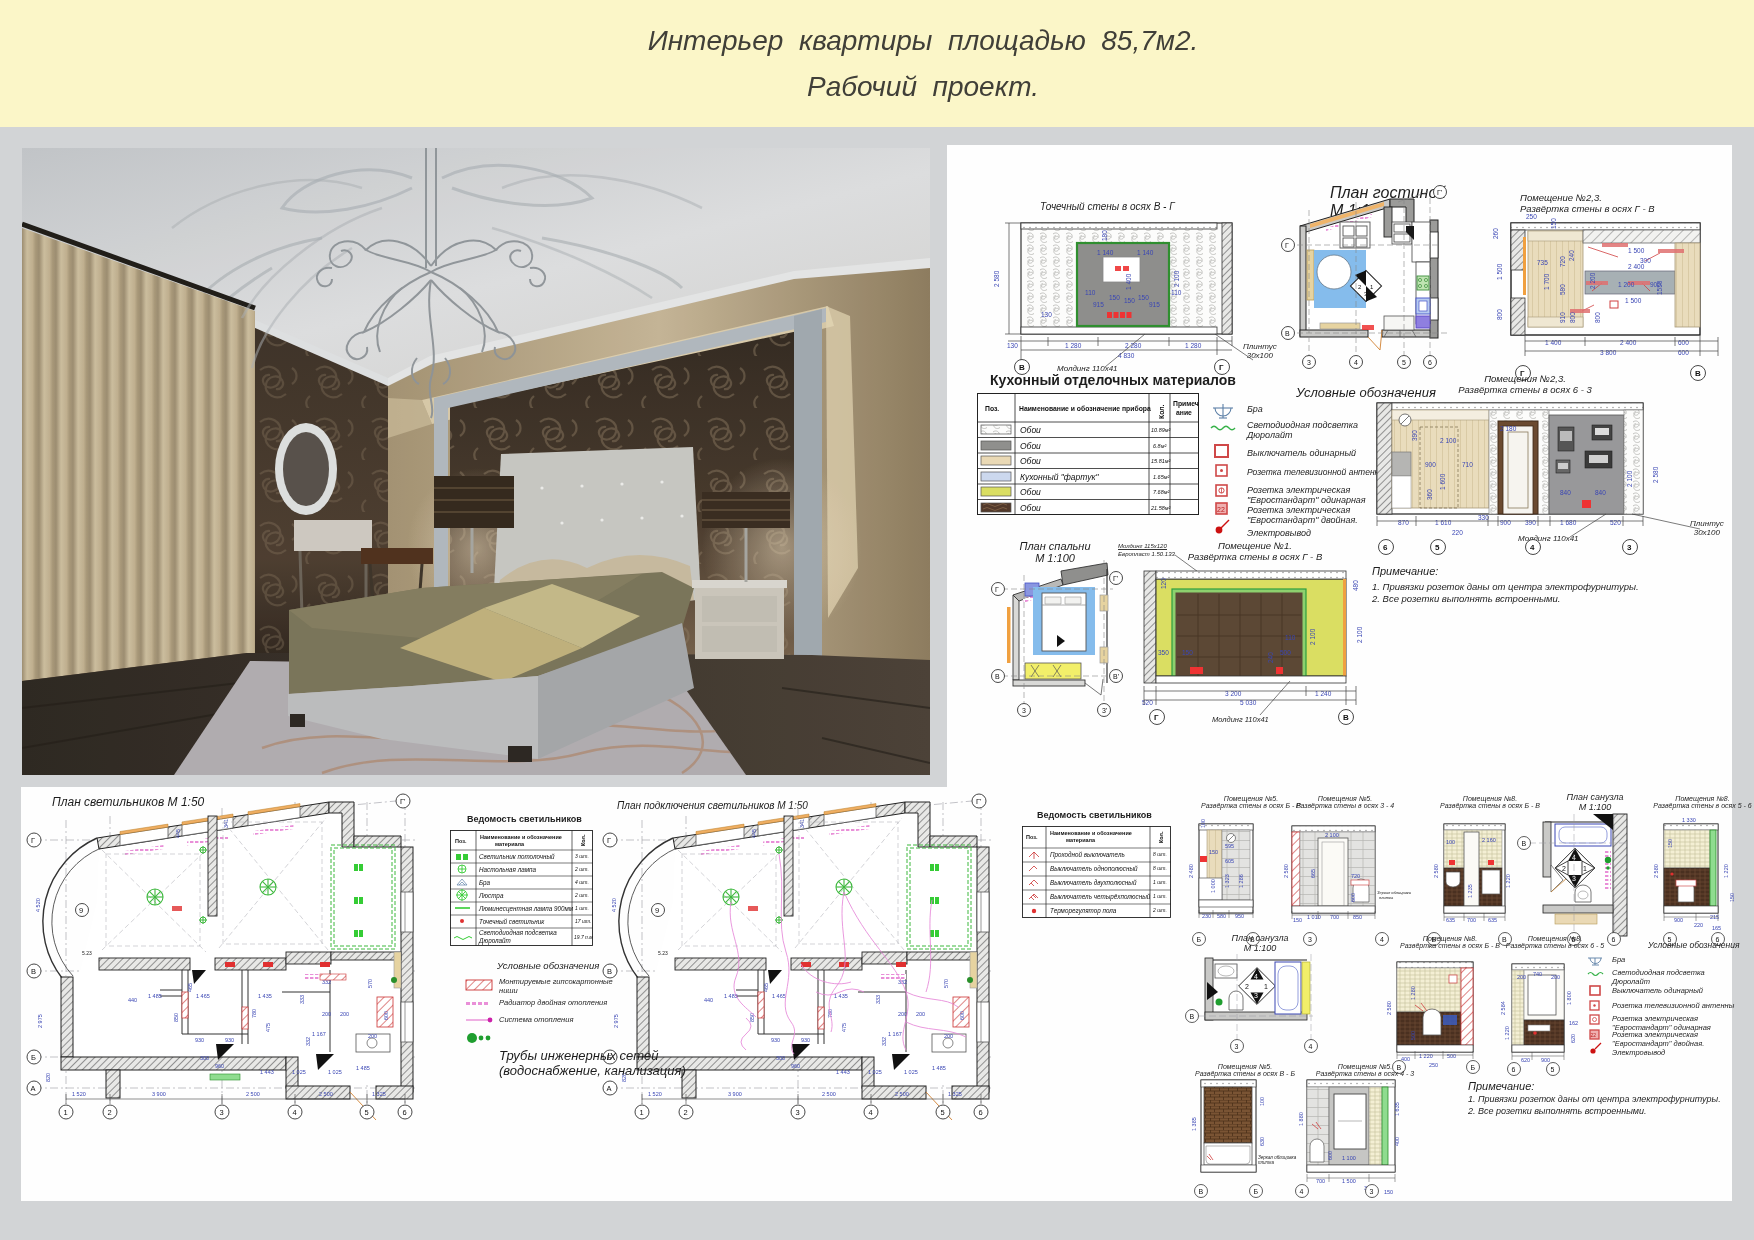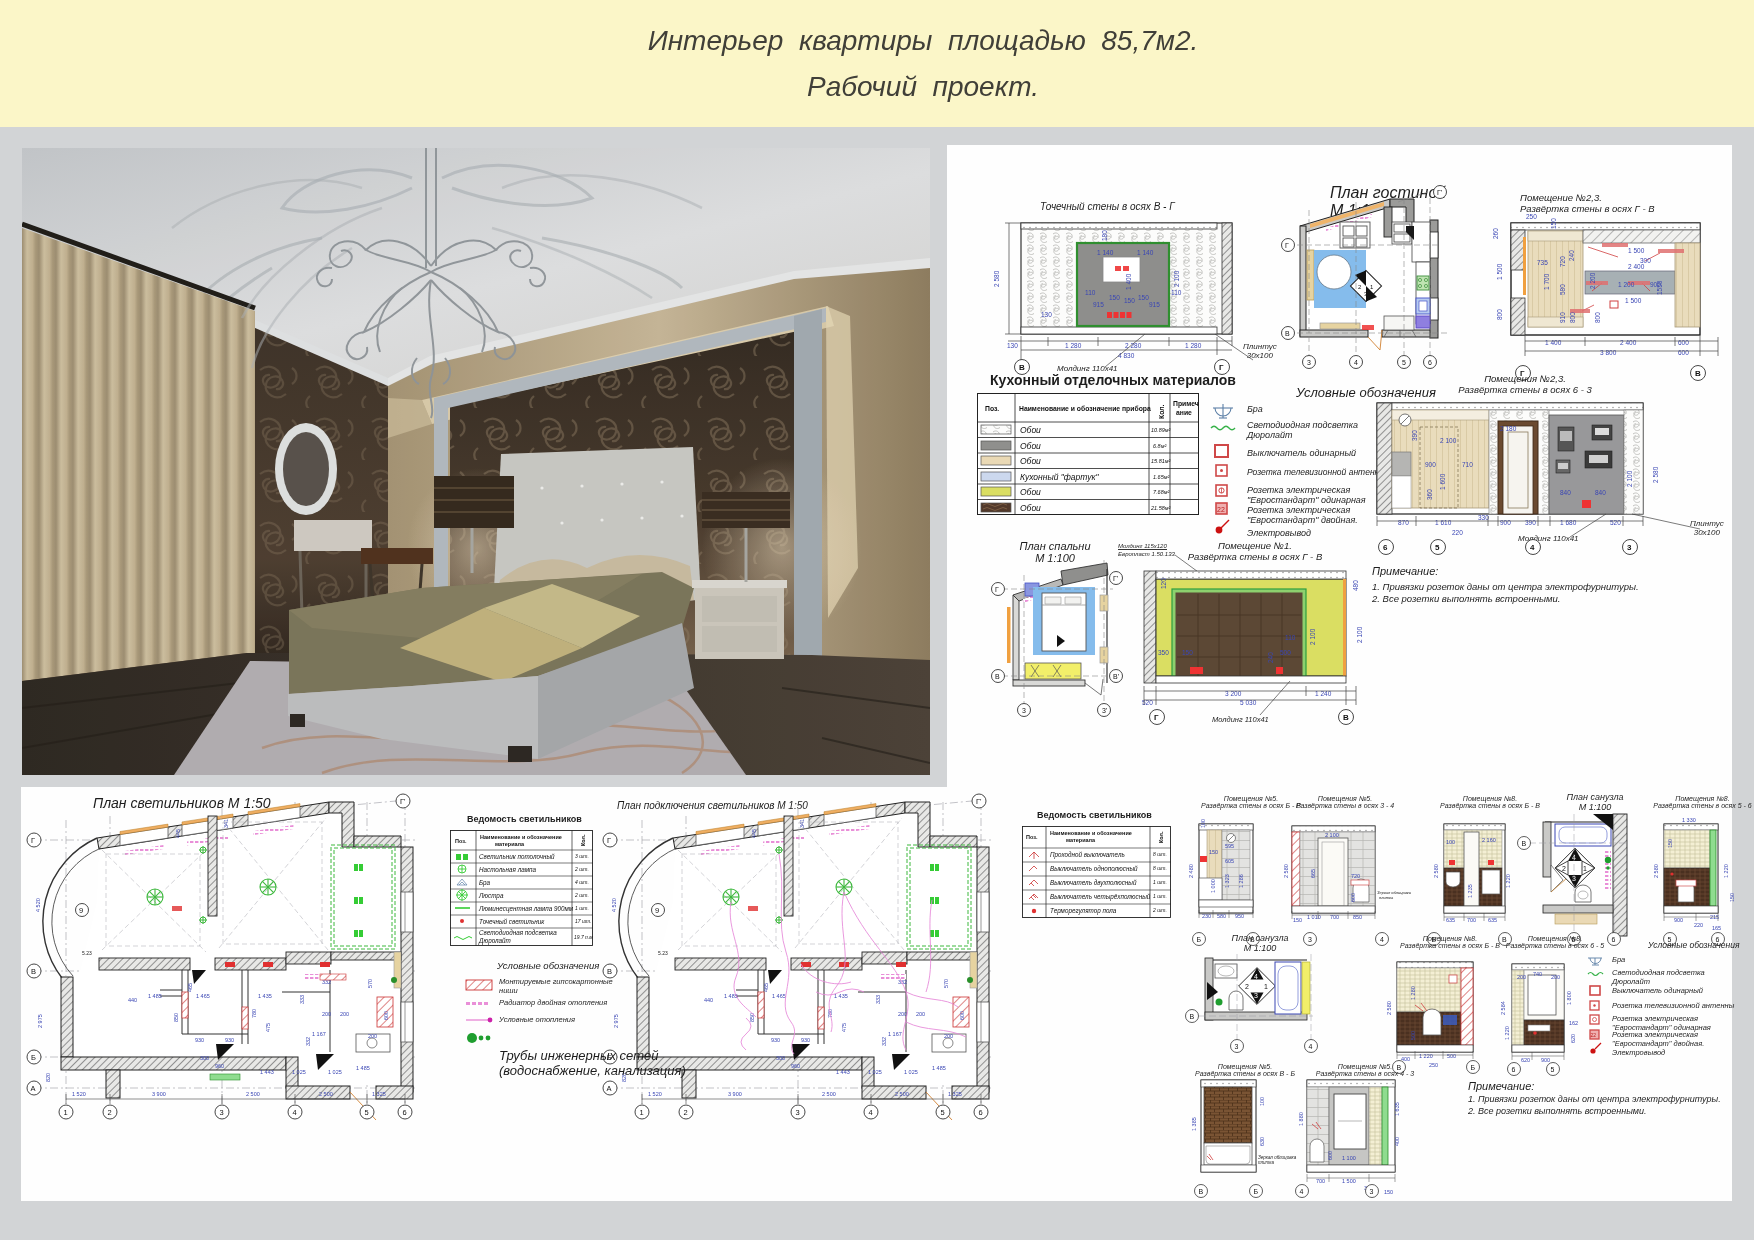--- a/index.html
+++ b/index.html
@@ -1076,21 +1076,21 @@
         <circle cx="216" cy="162" r="7.5"></circle>
   </g>
   <text x="24" y="165" font-size="8" fill="#111" font-weight="bold">Г</text>
   <text x="213" y="165" font-size="8" fill="#111" font-weight="bold">В</text>
 </svg>
 
 <div class="t" style="left:1372px;top:565px;font-size:11px;">Примечание:</div>
 <div class="t" style="left:1372px;top:581px;font-size:9.5px;">1. Привязки розеток даны от центра электрофурнитуры.</div>
 <div class="t" style="left:1372px;top:593px;font-size:9.5px;">2. Все розетки выполнять встроенными.</div>
 
-<div class="t" style="left:52px;top:795px;font-size:14px;margin-left:41px;">План светильников М 1:50</div>
+<div class="t" style="left:52px;top:795px;font-size:12px;">План светильников М 1:50</div>
 
 <svg style="left:20px;top:792px;" width="405" height="332" viewBox="0 0 405 332">
   <use href="#aptplan"></use>
 
   <rect x="300" y="182" width="26" height="6" fill="url(#redhatch)" stroke="#cc3333" stroke-width="0.6"></rect>
   <rect x="190" y="282" width="30" height="6" fill="#8fdc8f" stroke="#2a8f2a" stroke-width="0.6"></rect>
 </svg>
 
 <div class="t" style="left:617px;top:800px;font-size:10px;">План подключения светильников М 1:50</div>
 
@@ -1184,21 +1184,21 @@
         <rect x="22" y="26" width="4" height="3"></rect>
       </g>
   <line x1="4" y1="44" x2="26" y2="44" stroke="#e060c8" stroke-width="1"></line>
       <circle cx="28" cy="44" r="2.4" fill="#cc22aa"></circle>
   <circle cx="10" cy="62" r="5" fill="#1f9e2f"></circle>
       <circle cx="19" cy="62" r="2.4" fill="#1f9e2f"></circle>
       <circle cx="26" cy="62" r="2.4" fill="#1f9e2f"></circle>
 </svg>
 <div class="t" style="left:499px;top:977px;font-size:7.5px;">Монтируемые гипсокартонные<br>ниши</div>
 <div class="t" style="left:499px;top:998px;font-size:7.5px;">Радиатор двойная отопления</div>
-<div class="t" style="left:499px;top:1015px;font-size:7.5px;">Условные отопления</div>
+<div class="t" style="left:499px;top:1015px;font-size:7.5px;">Система отопления</div>
 <div class="t" style="left:499px;top:1048px;font-size:13px;">Трубы инженерных сетей<br>(водоснабжение, канализация)</div>
 
 <div class="t" style="left:1037px;top:810px;font-size:9px;font-weight:bold;font-style:normal;">Ведомость светильников</div>
 <svg style="left:1022px;top:826px;" width="152" height="94" viewBox="0 0 152 94">
   <rect x="0.5" y="0.5" width="148" height="91" fill="#fff" stroke="#222" stroke-width="0.9"></rect>
   <line x1="24" y1="0" x2="24" y2="92" stroke="#222" stroke-width="0.7"></line>
   <line x1="128" y1="0" x2="128" y2="92" stroke="#222" stroke-width="0.7"></line>
   <g stroke="#222" stroke-width="0.6">
     <line x1="0" y1="22" x2="149" y2="22"></line>
         <line x1="0" y1="36" x2="149" y2="36"></line>

